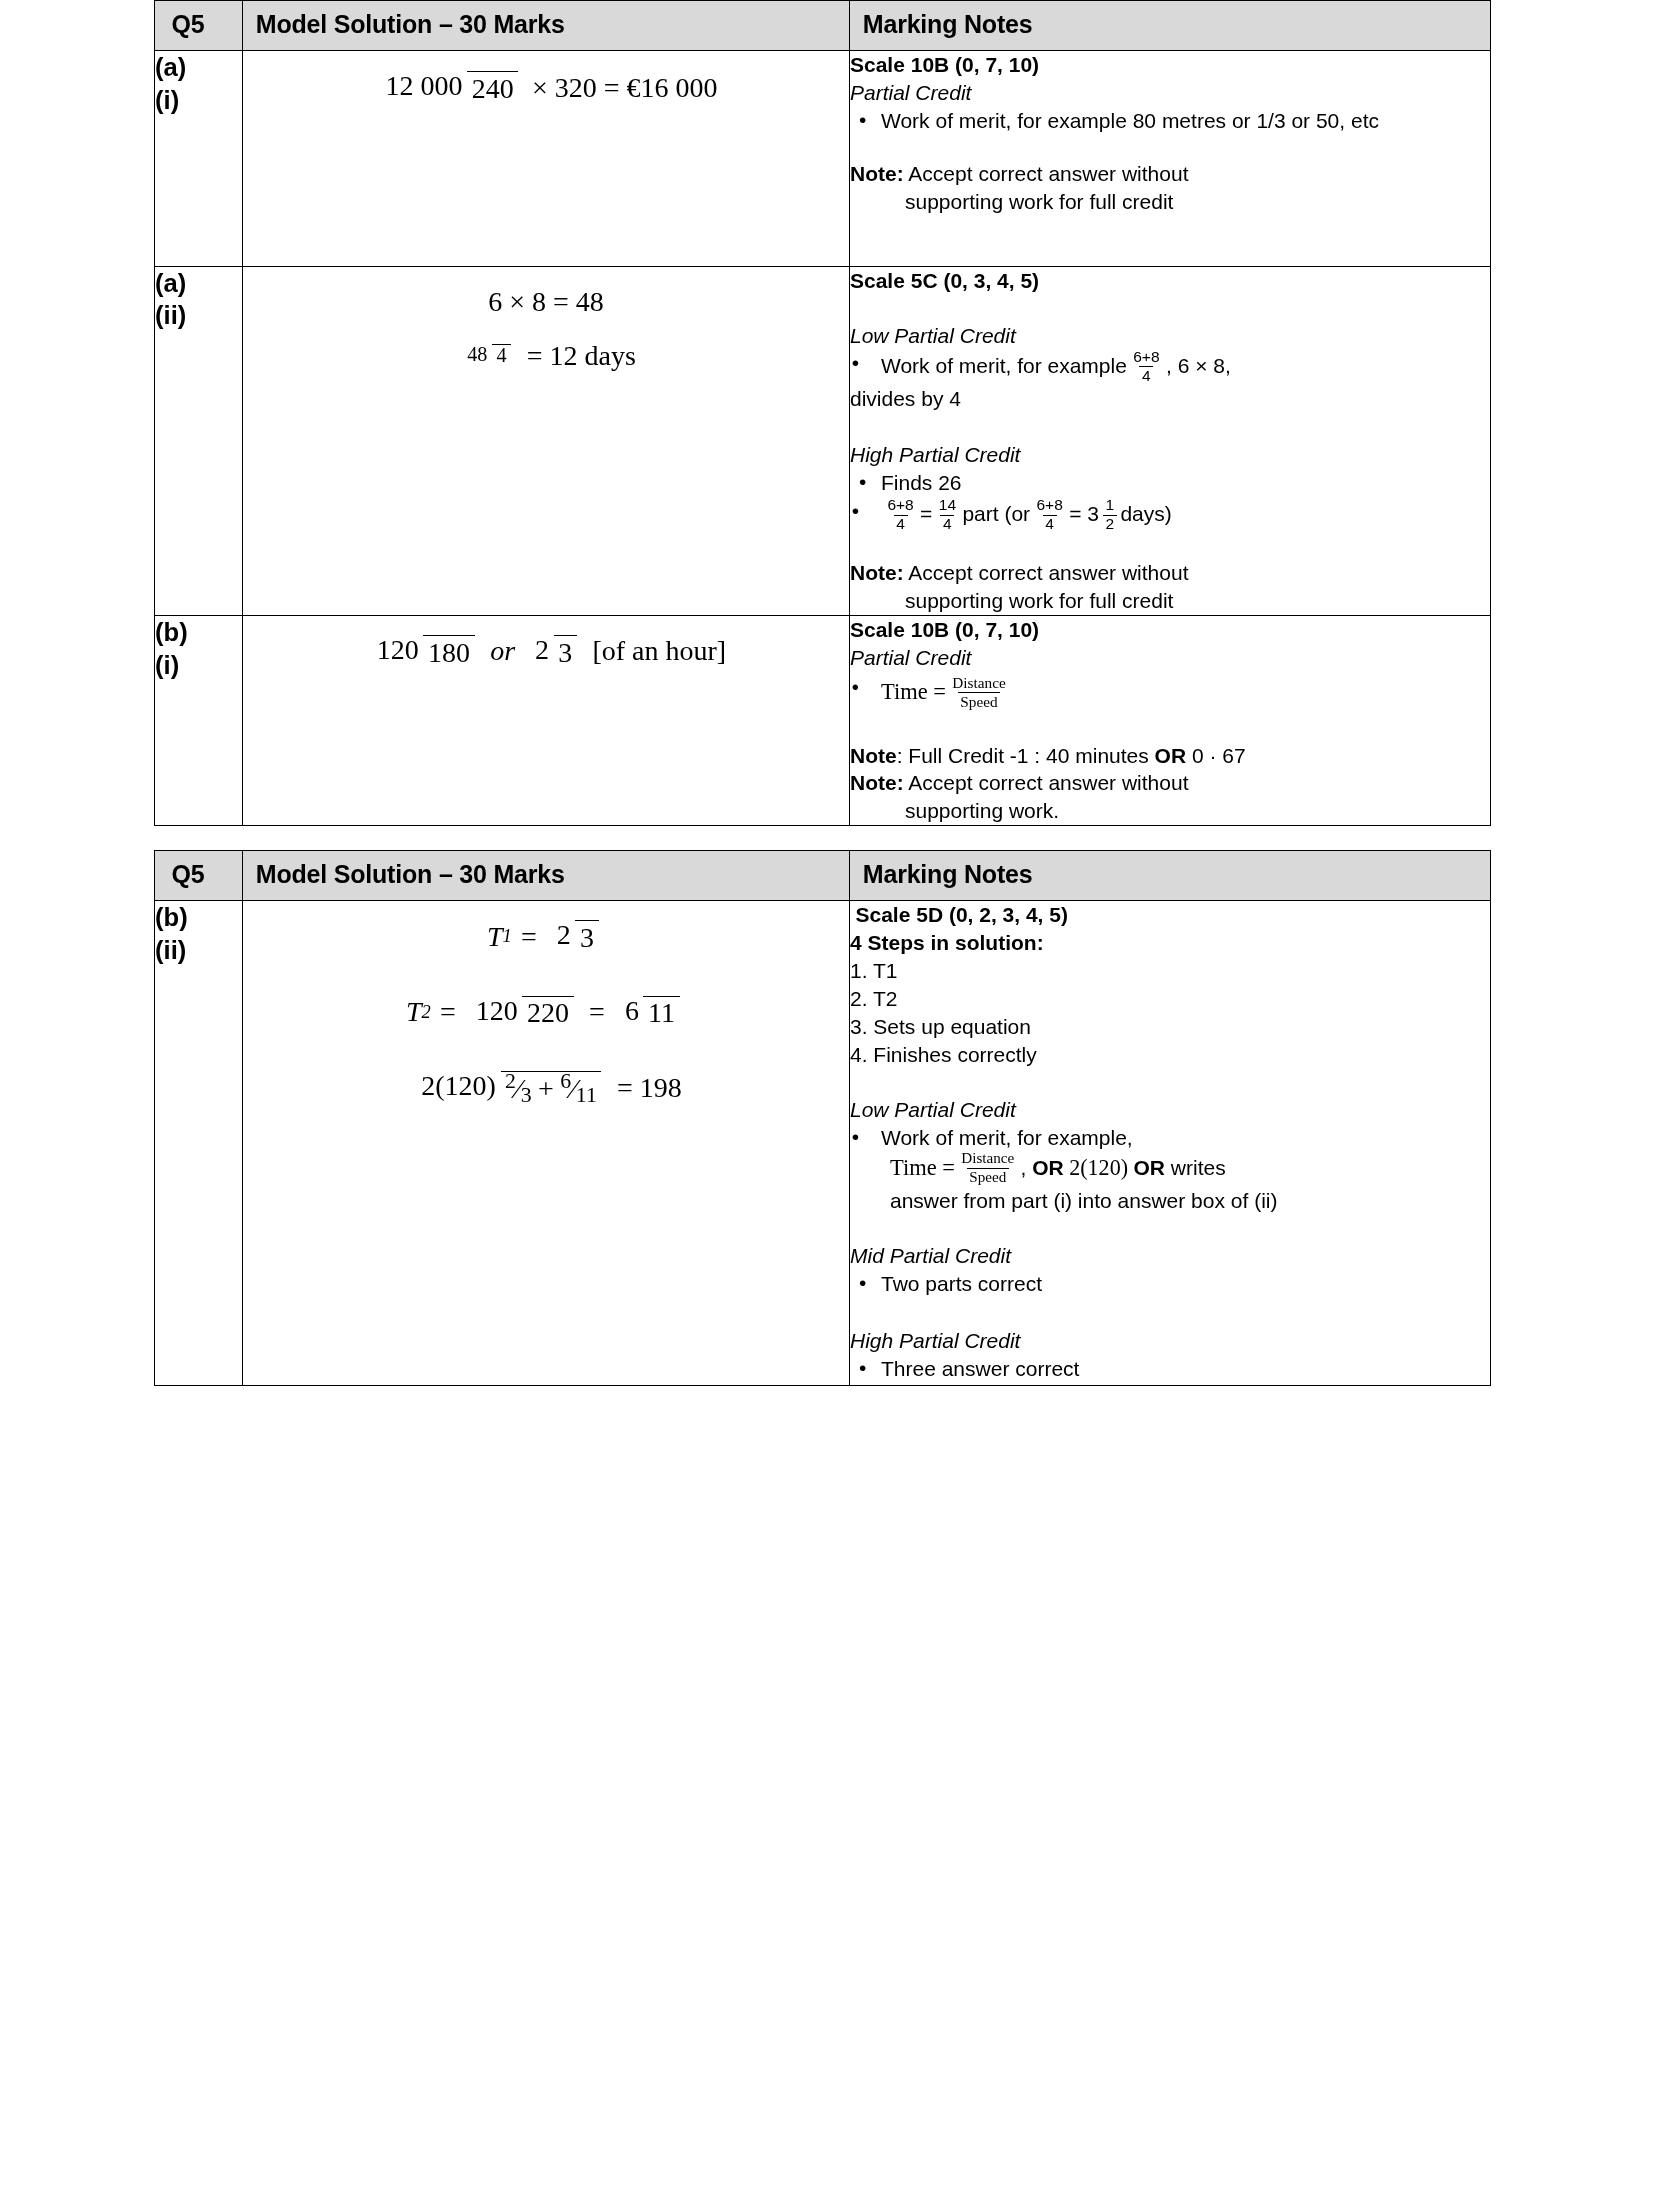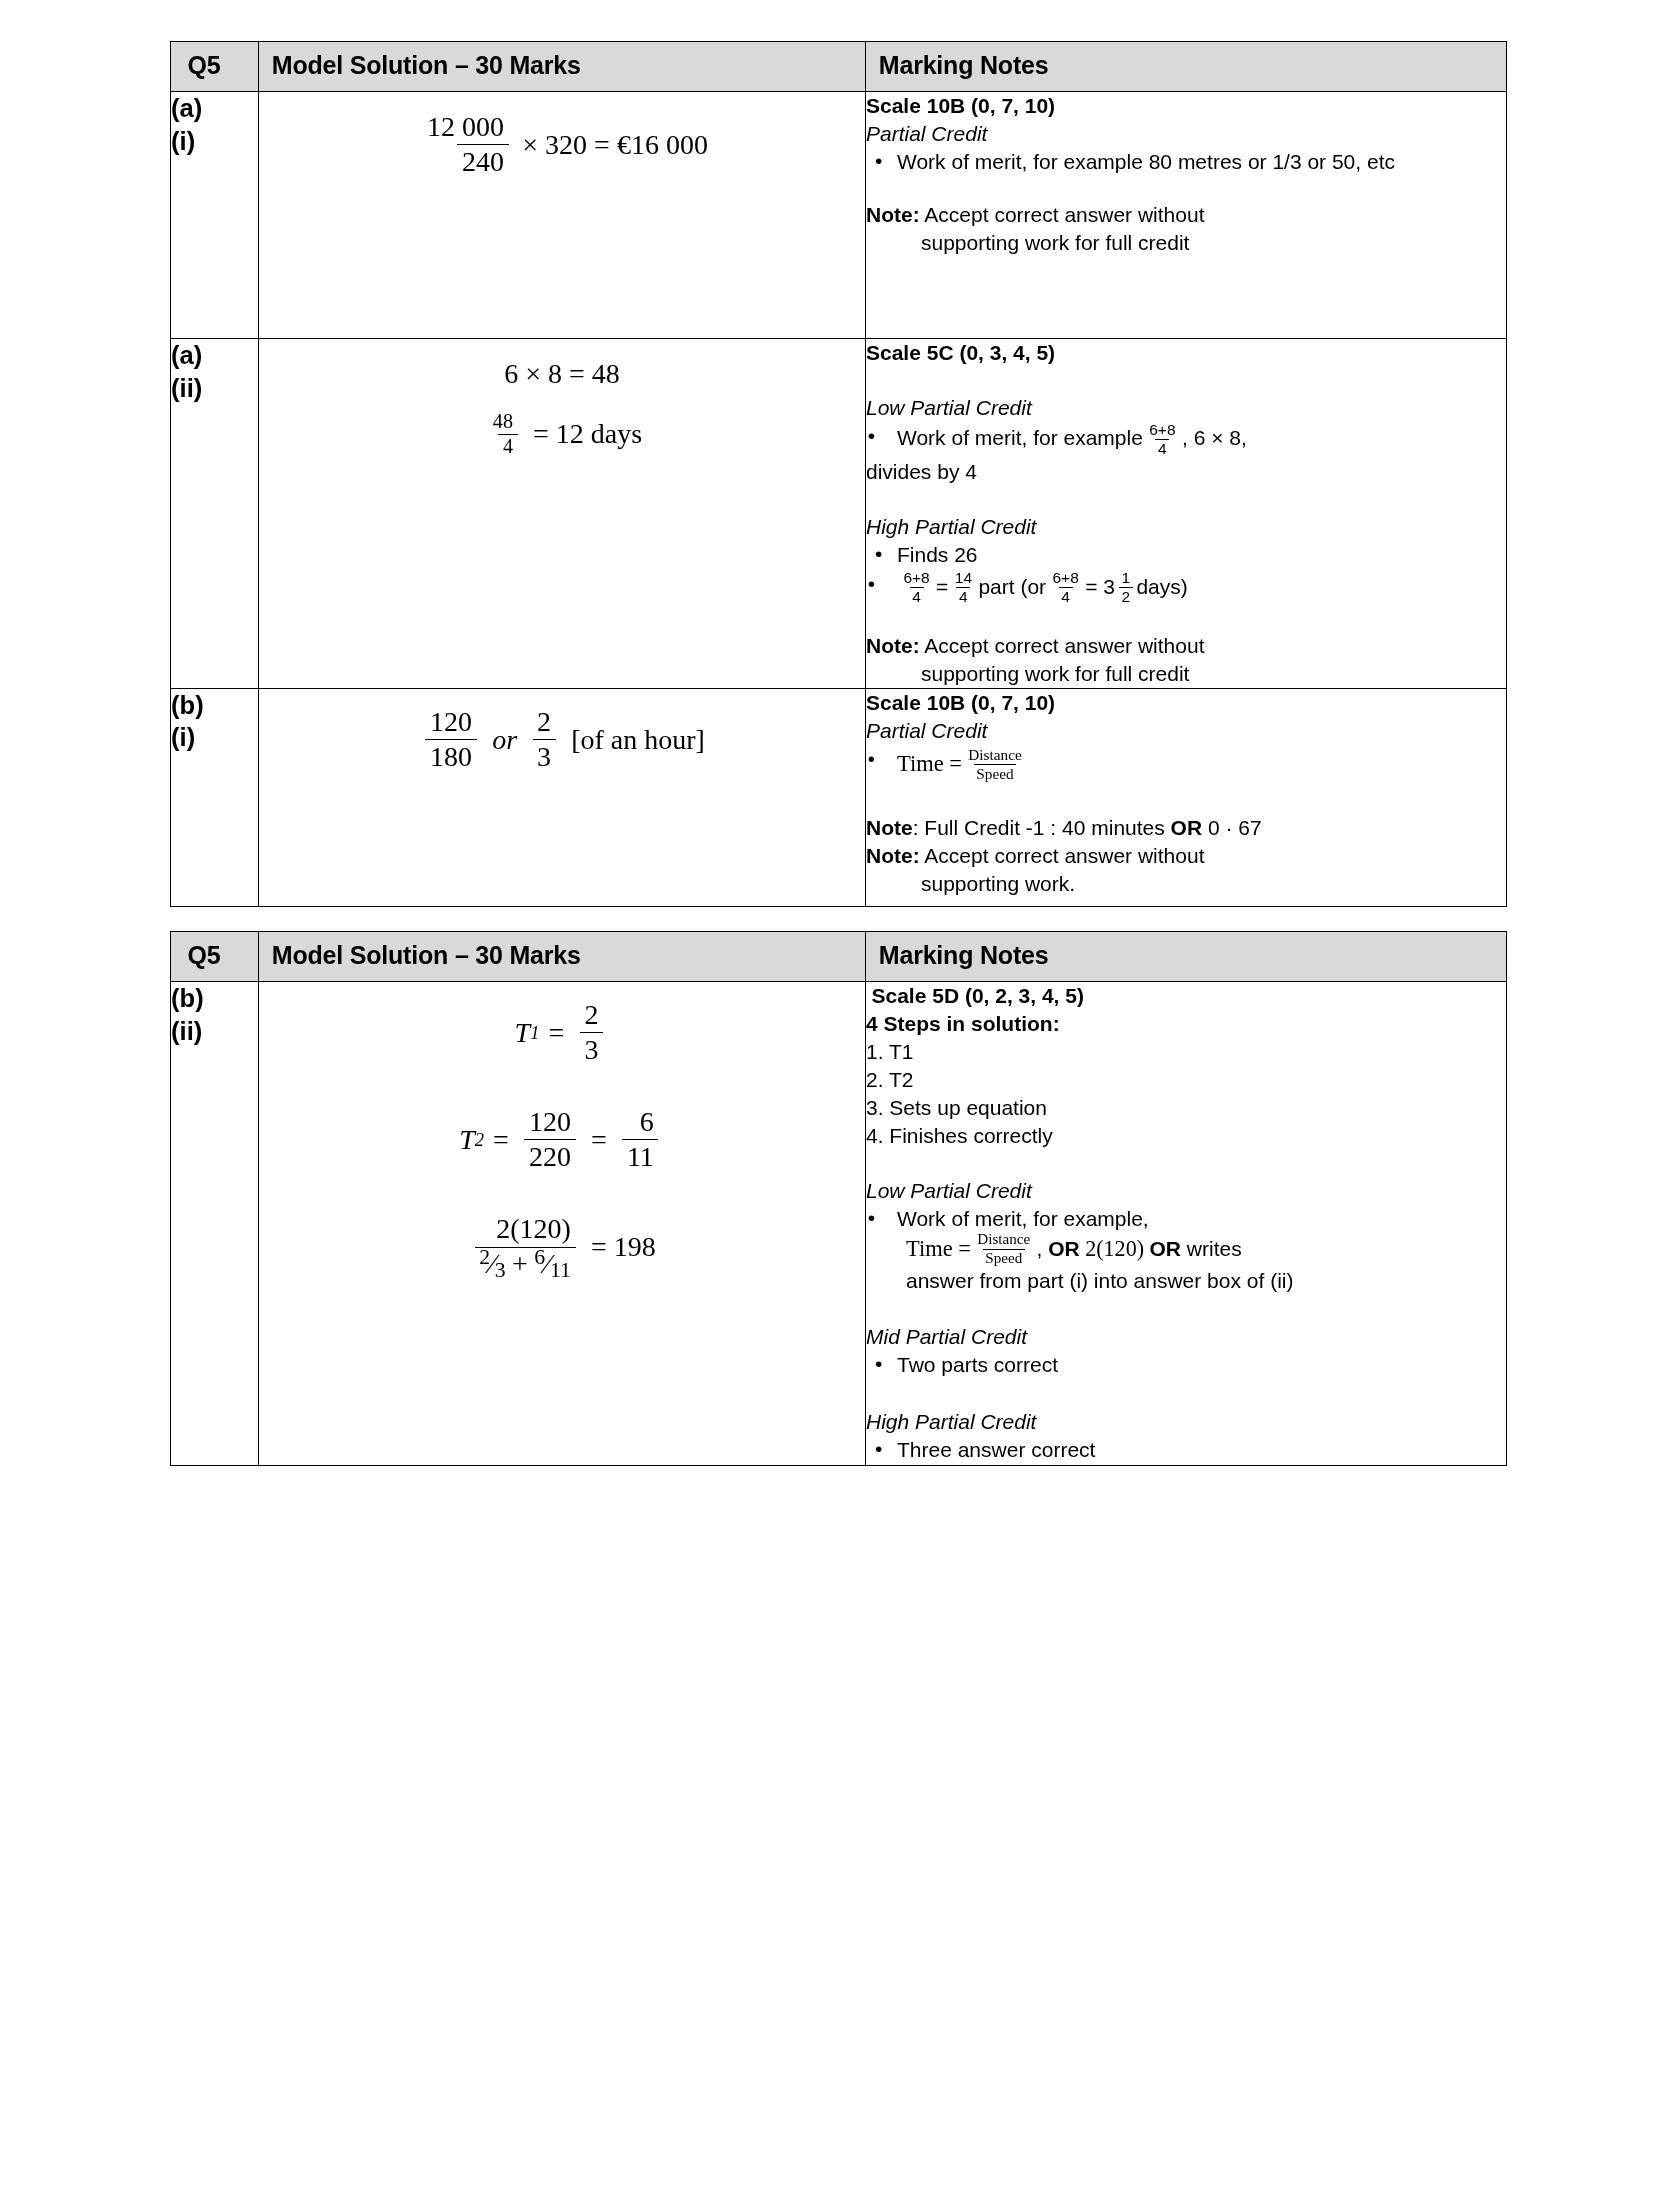--- a/index.html
+++ b/index.html
@@ -12,23 +12,22 @@
     height: 2202px;
     font-family: "Liberation Sans", sans-serif;
     color: #000000;
     position: relative;
     overflow: hidden;
   }
   .page {
     position: relative;
     width: 1661px;
     height: 1688px;
-    padding: 16px;
+    padding: 0;
     box-sizing: border-box;
-    margin-top: 25px;
   }
   .tbl {
     border-collapse: collapse;
     table-layout: fixed;
     margin-left: 154px;
     width: 1335px;
   }
   .tbl td, .tbl th {
     border: 1.8px solid #000000;
     vertical-align: top;
@@ -71,22 +70,22 @@
     line-height: 1.2;
     display: flex;
     align-items: center;
     justify-content: center;
     flex-wrap: nowrap;
     gap: 0;
   }
   .math.blk { margin: 0 0 24px 0; }
   .frac {
     display: inline-flex;
-    flex-direction: column;
-    align-items: flex-end;
+    flex-direction: row;
+    align-items: flex-start;
     vertical-align: middle;
     margin: 0 6.4px;
     line-height: 1.08;
   }
   .frac > .num { padding: 0 4.6px 1.8px 4.6px; }
   .frac > .den { padding: 1.8px 4.6px 0 4.6px; border-top: 1.8px solid #000; }
   .frac.tight > .num { padding-bottom: 0.9px; }
   .frac.tight > .den { padding-top: 0.9px; }
 
   .ital { font-style: italic; }

